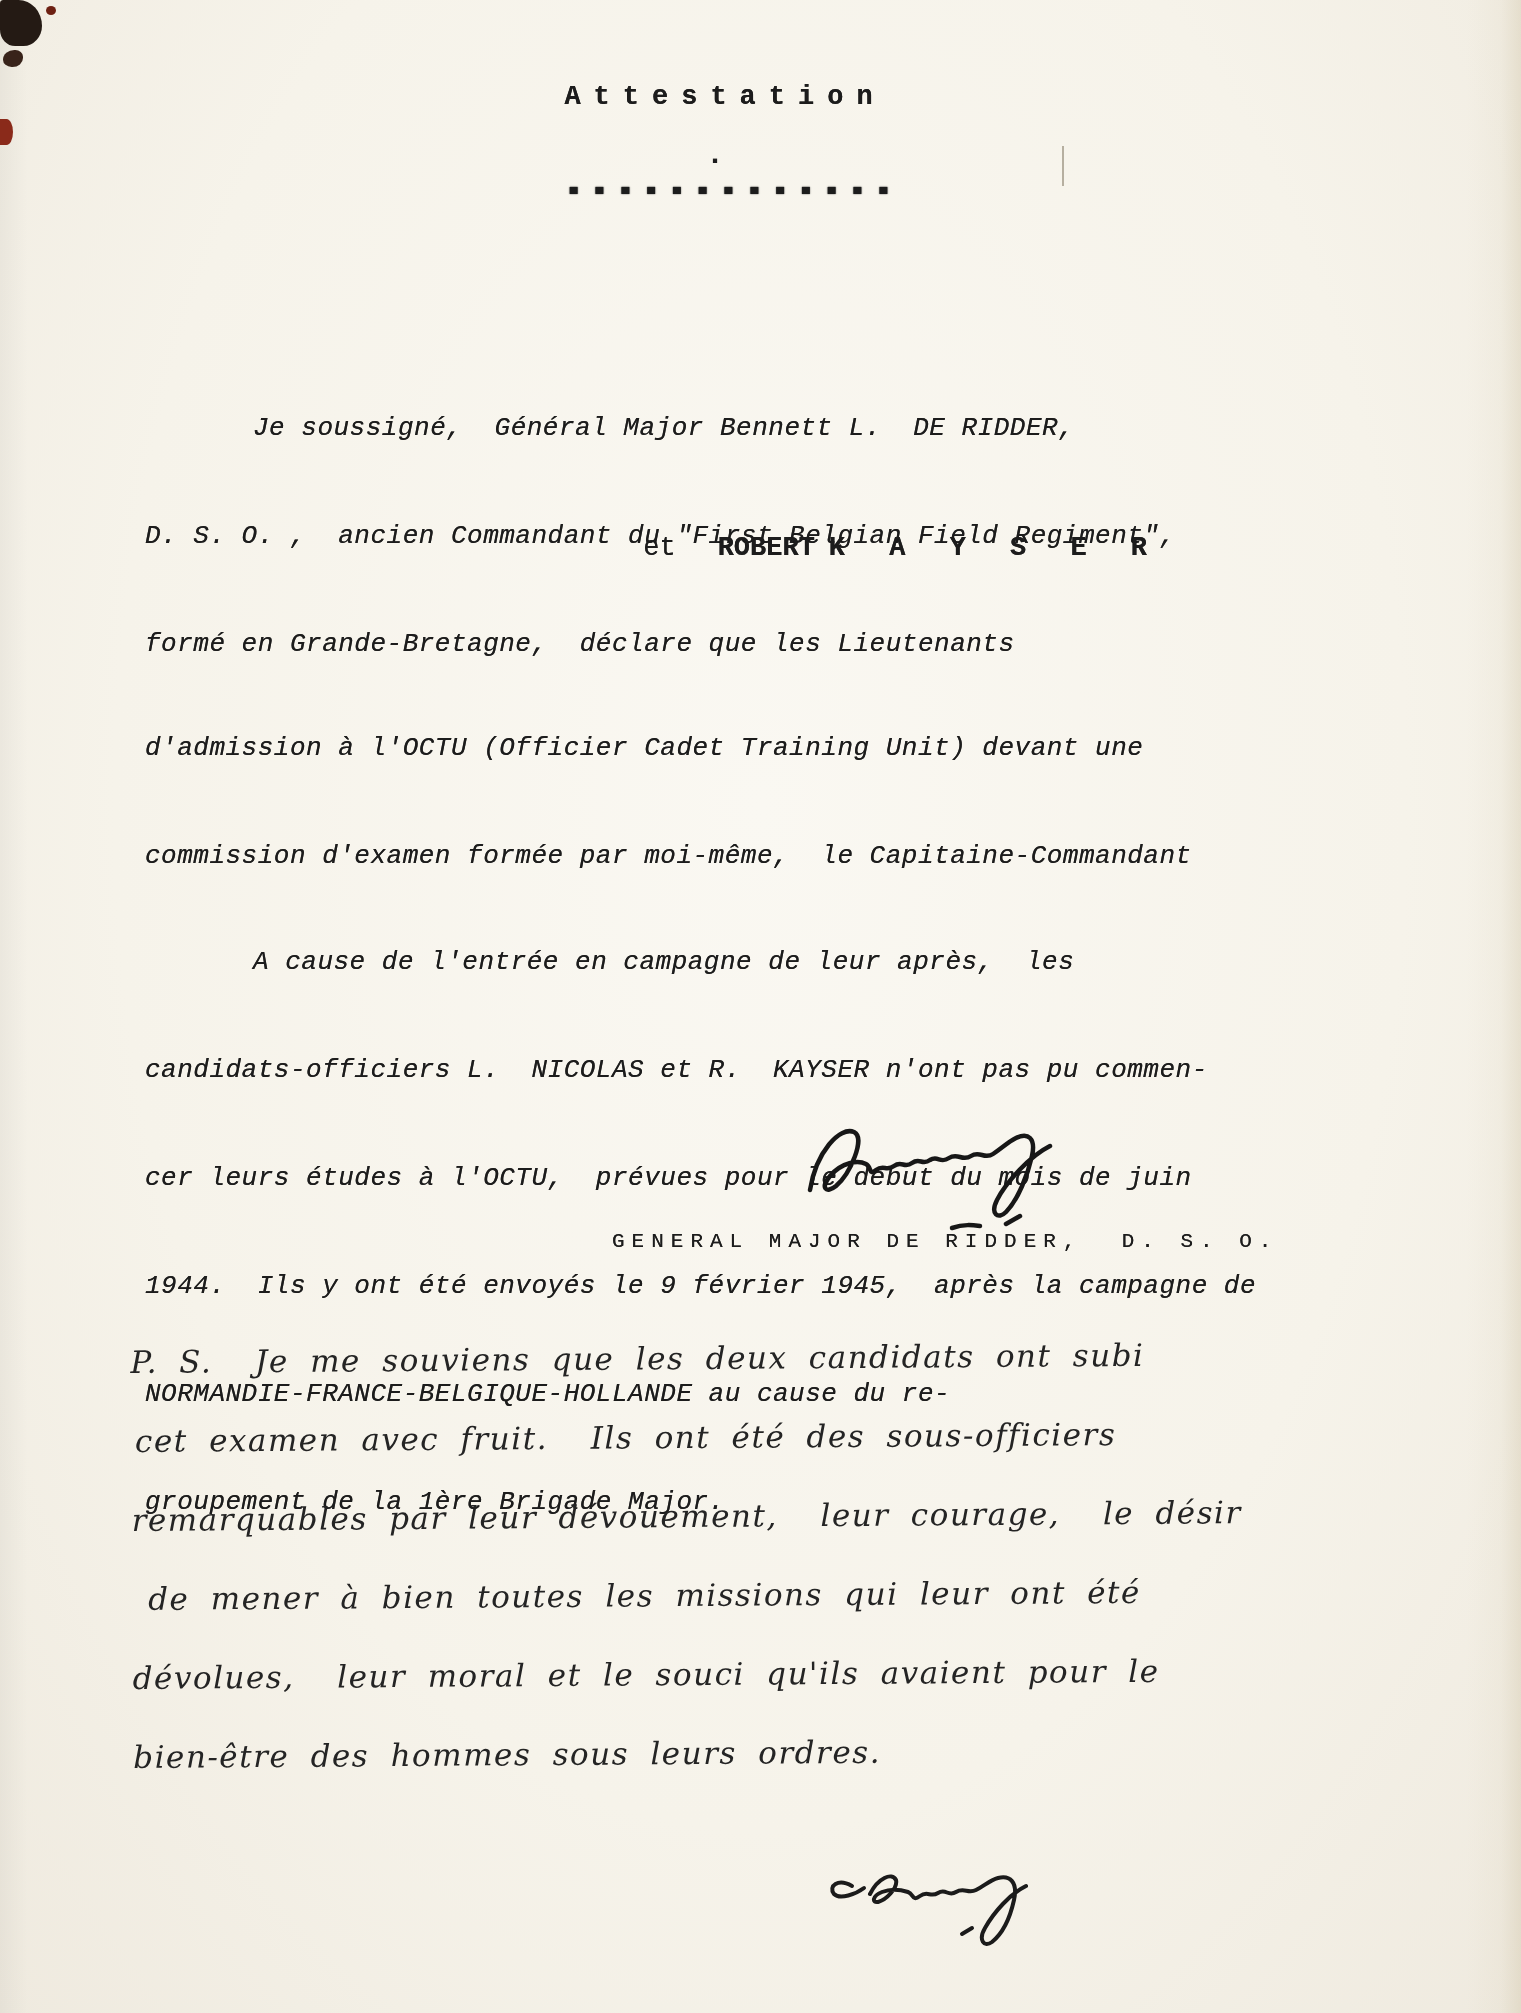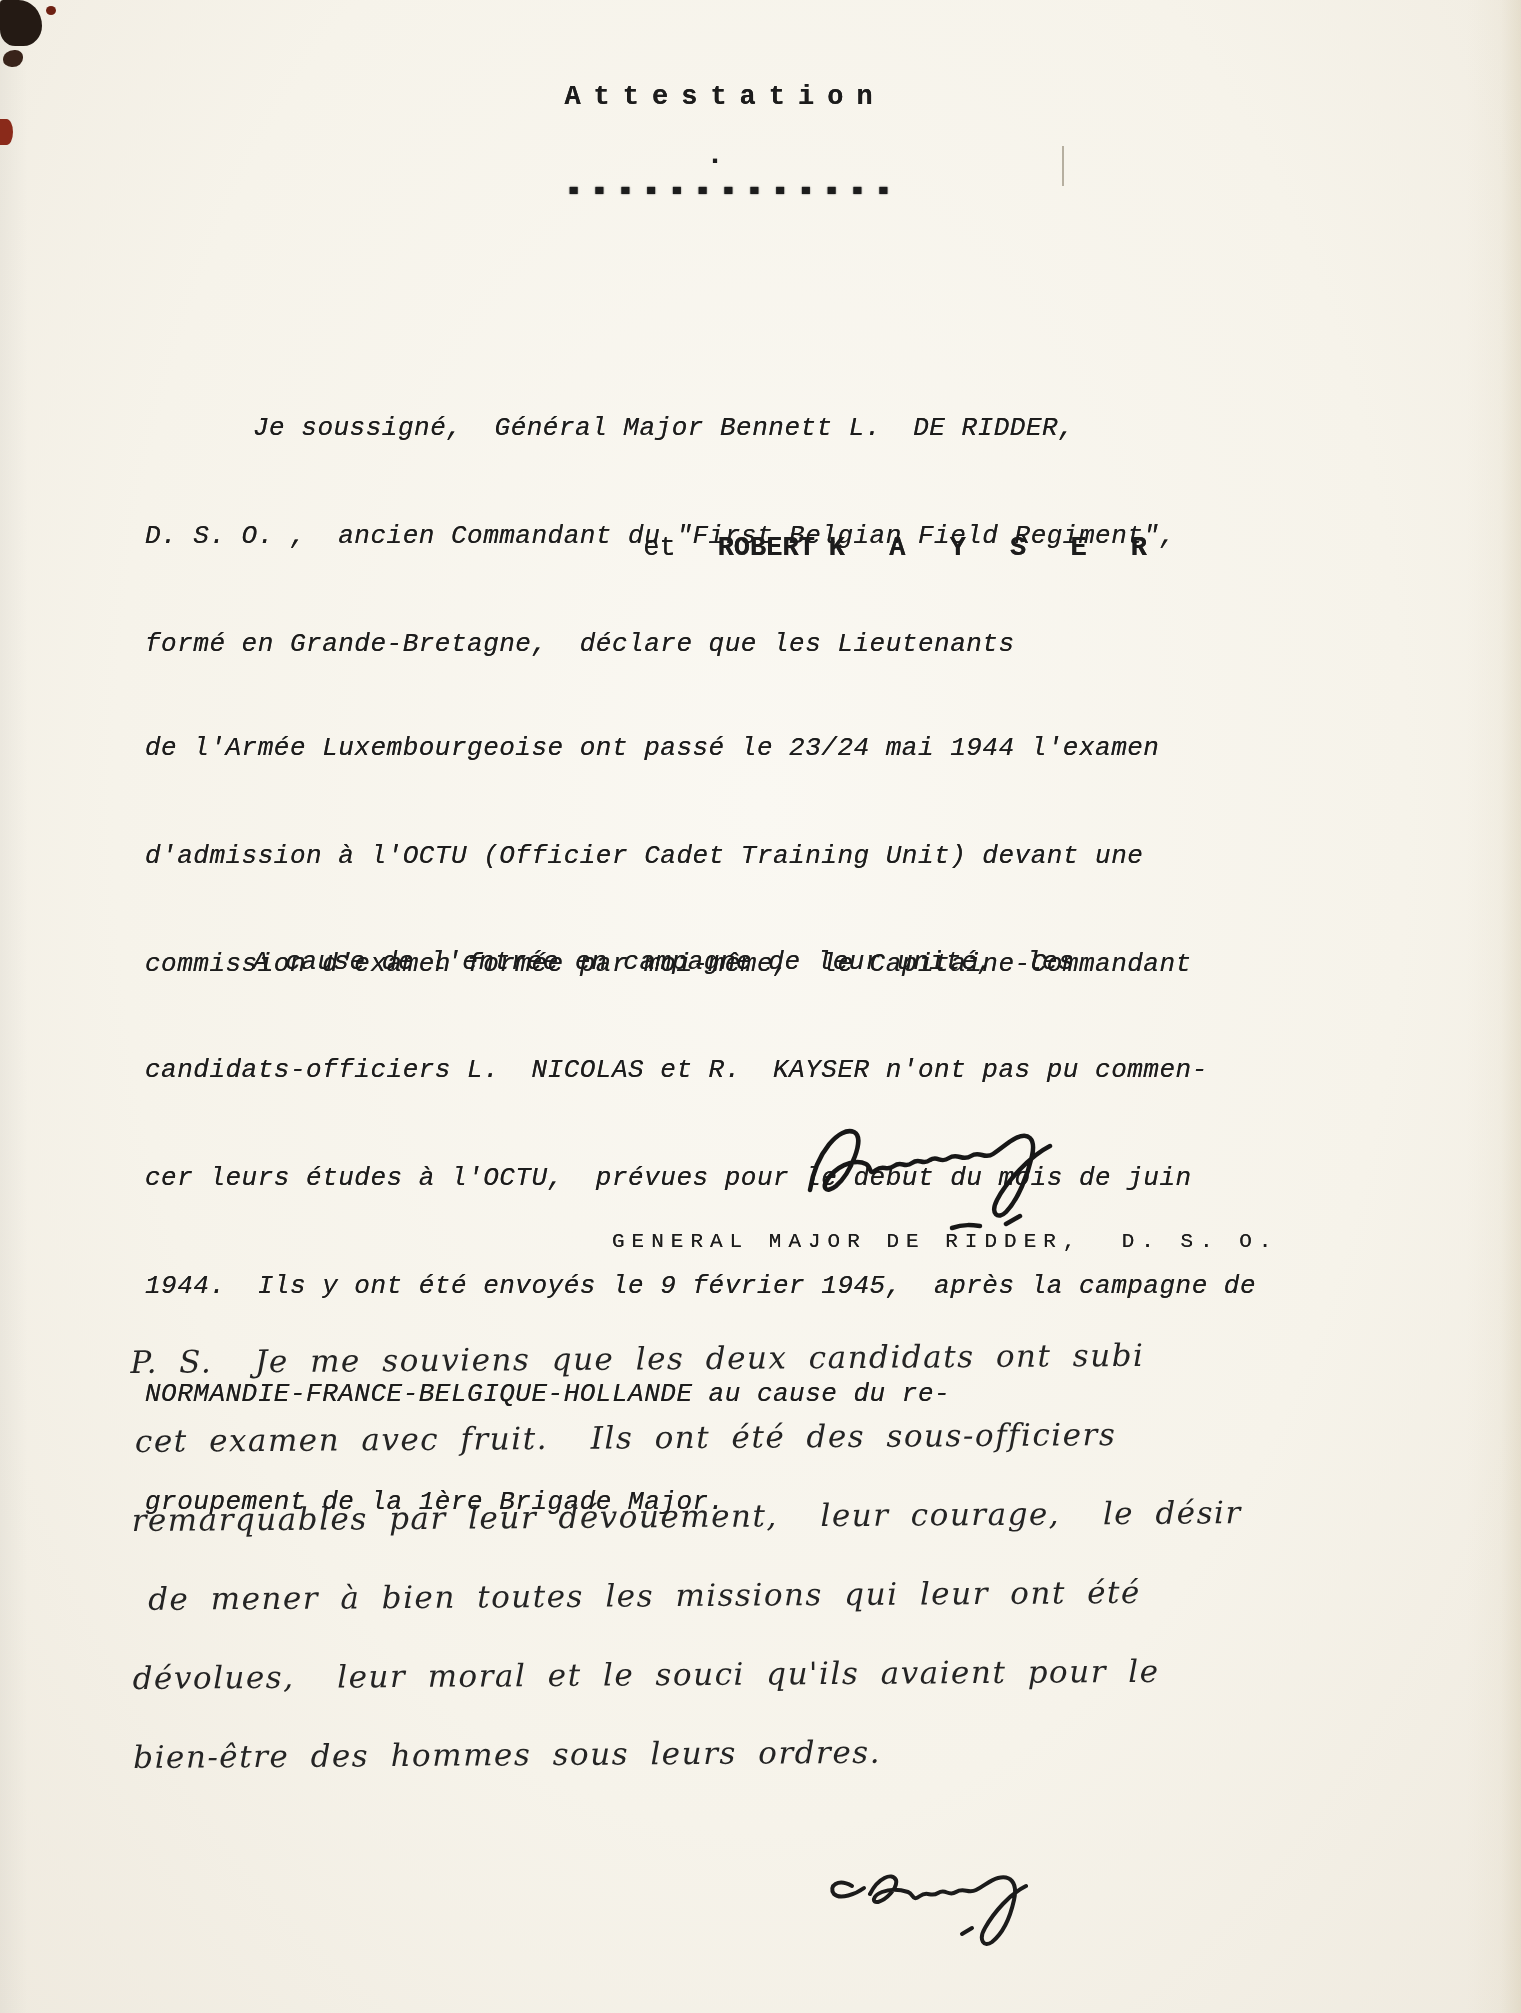--- a/index.html
+++ b/index.html
@@ -92,27 +92,26 @@
     <div>formé en Grande-Bretagne,  déclare que les Lieutenants</div>
   </div>
 
   <div class="names">
     <div class="row">
       <span>et</span><span class="firstname" style="margin-left:42px;margin-top:24px;">ROBERT</span><span class="surname firstname">K A Y S E R</span>
     </div>
   </div>
 
   <div class="typed" style="left:145px;top:658px;">
-    <div>de l'Armée Luxembourgeoise ont passé le 23/24 mai 1944 l'examen</div>
     <div>d'admission à l'OCTU (Officier Cadet Training Unit) devant une</div>
     <div>commission d'examen formée par moi-même,  le Capitaine-Commandant</div>
   </div>
 
   <div class="typed" style="left:145px;top:872px;">
-    <div class="indent1">A cause de l'entrée en campagne de leur unité,  les</div>
+    <div class="indent1">A cause de l'entrée en campagne de leur après,  les</div>
     <div>candidats-officiers L.  NICOLAS et R.  KAYSER n'ont pas pu commen-</div>
     <div>cer leurs études à l'OCTU,  prévues pour le début du mois de juin</div>
     <div>1944.  Ils y ont été envoyés le 9 février 1945,  après la campagne de</div>
     <div>NORMANDIE-FRANCE-BELGIQUE-HOLLANDE au cause du re-</div>
     <div>groupement de la 1ère Brigade Major.</div>
   </div>
 
   <div class="sig" style="left:792px;top:1108px;">
     <svg width="340" height="125" viewBox="0 0 340 125">
       <g fill="none" stroke="#171717" stroke-width="4.5" stroke-linecap="round" stroke-linejoin="round">

